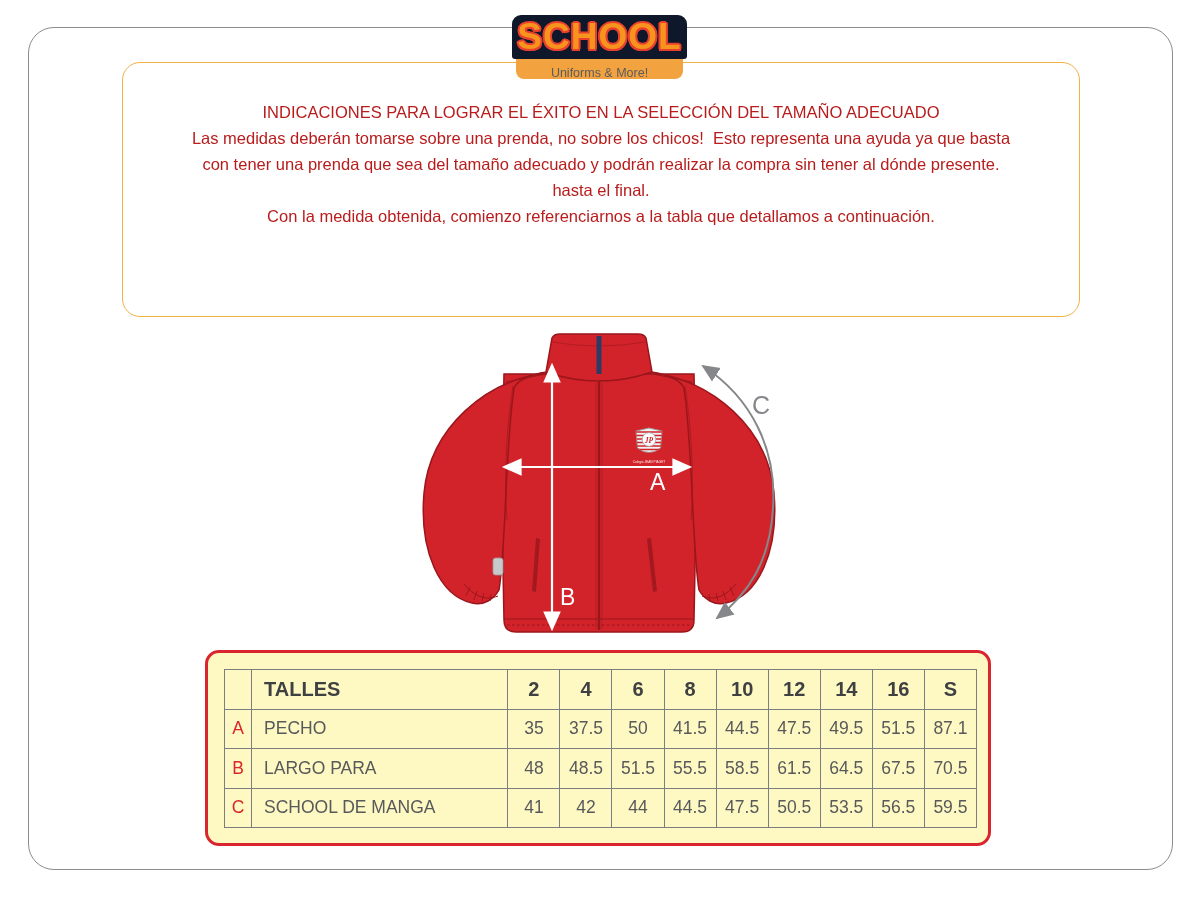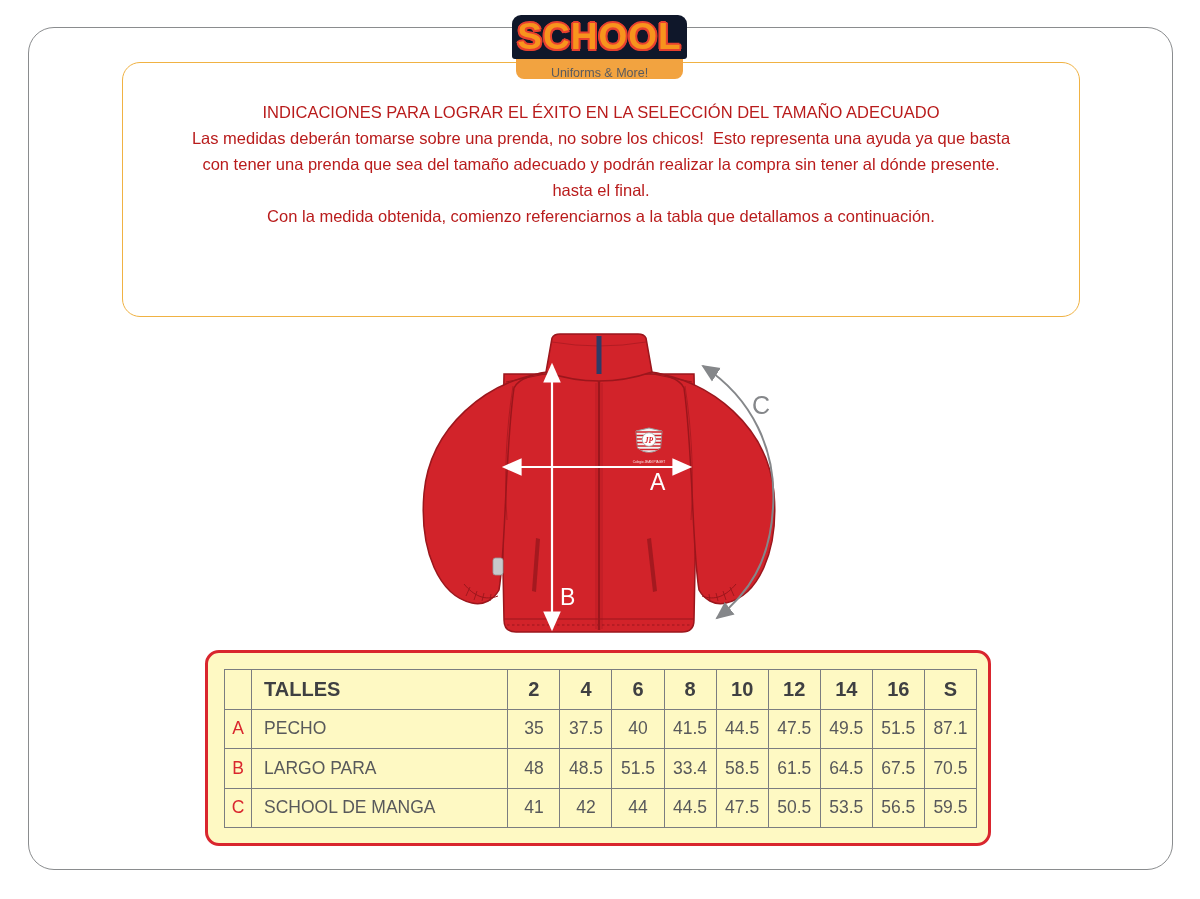--- a/index.html
+++ b/index.html
@@ -152,35 +152,35 @@
             <th>16</th>
             <th>S</th>
           </tr>
       </thead>
       <tbody>
           <tr>
             <td class="letter letter-col">A</td>
             <td class="label-col">PECHO</td>
             <td>35</td>
             <td>37.5</td>
-            <td>40</td>
+            <td>50</td>
             <td>41.5</td>
             <td>44.5</td>
             <td>47.5</td>
             <td>49.5</td>
             <td>51.5</td>
             <td>87.1</td>
           </tr>
           <tr>
             <td class="letter letter-col">B</td>
             <td class="label-col">LARGO PARA</td>
             <td>48</td>
             <td>48.5</td>
             <td>51.5</td>
-            <td>33.4</td>
+            <td>55.5</td>
             <td>58.5</td>
             <td>61.5</td>
             <td>64.5</td>
             <td>67.5</td>
             <td>70.5</td>
           </tr>
           <tr>
             <td class="letter letter-col">C</td>
             <td class="label-col">SCHOOL DE MANGA</td>
             <td>41</td>

